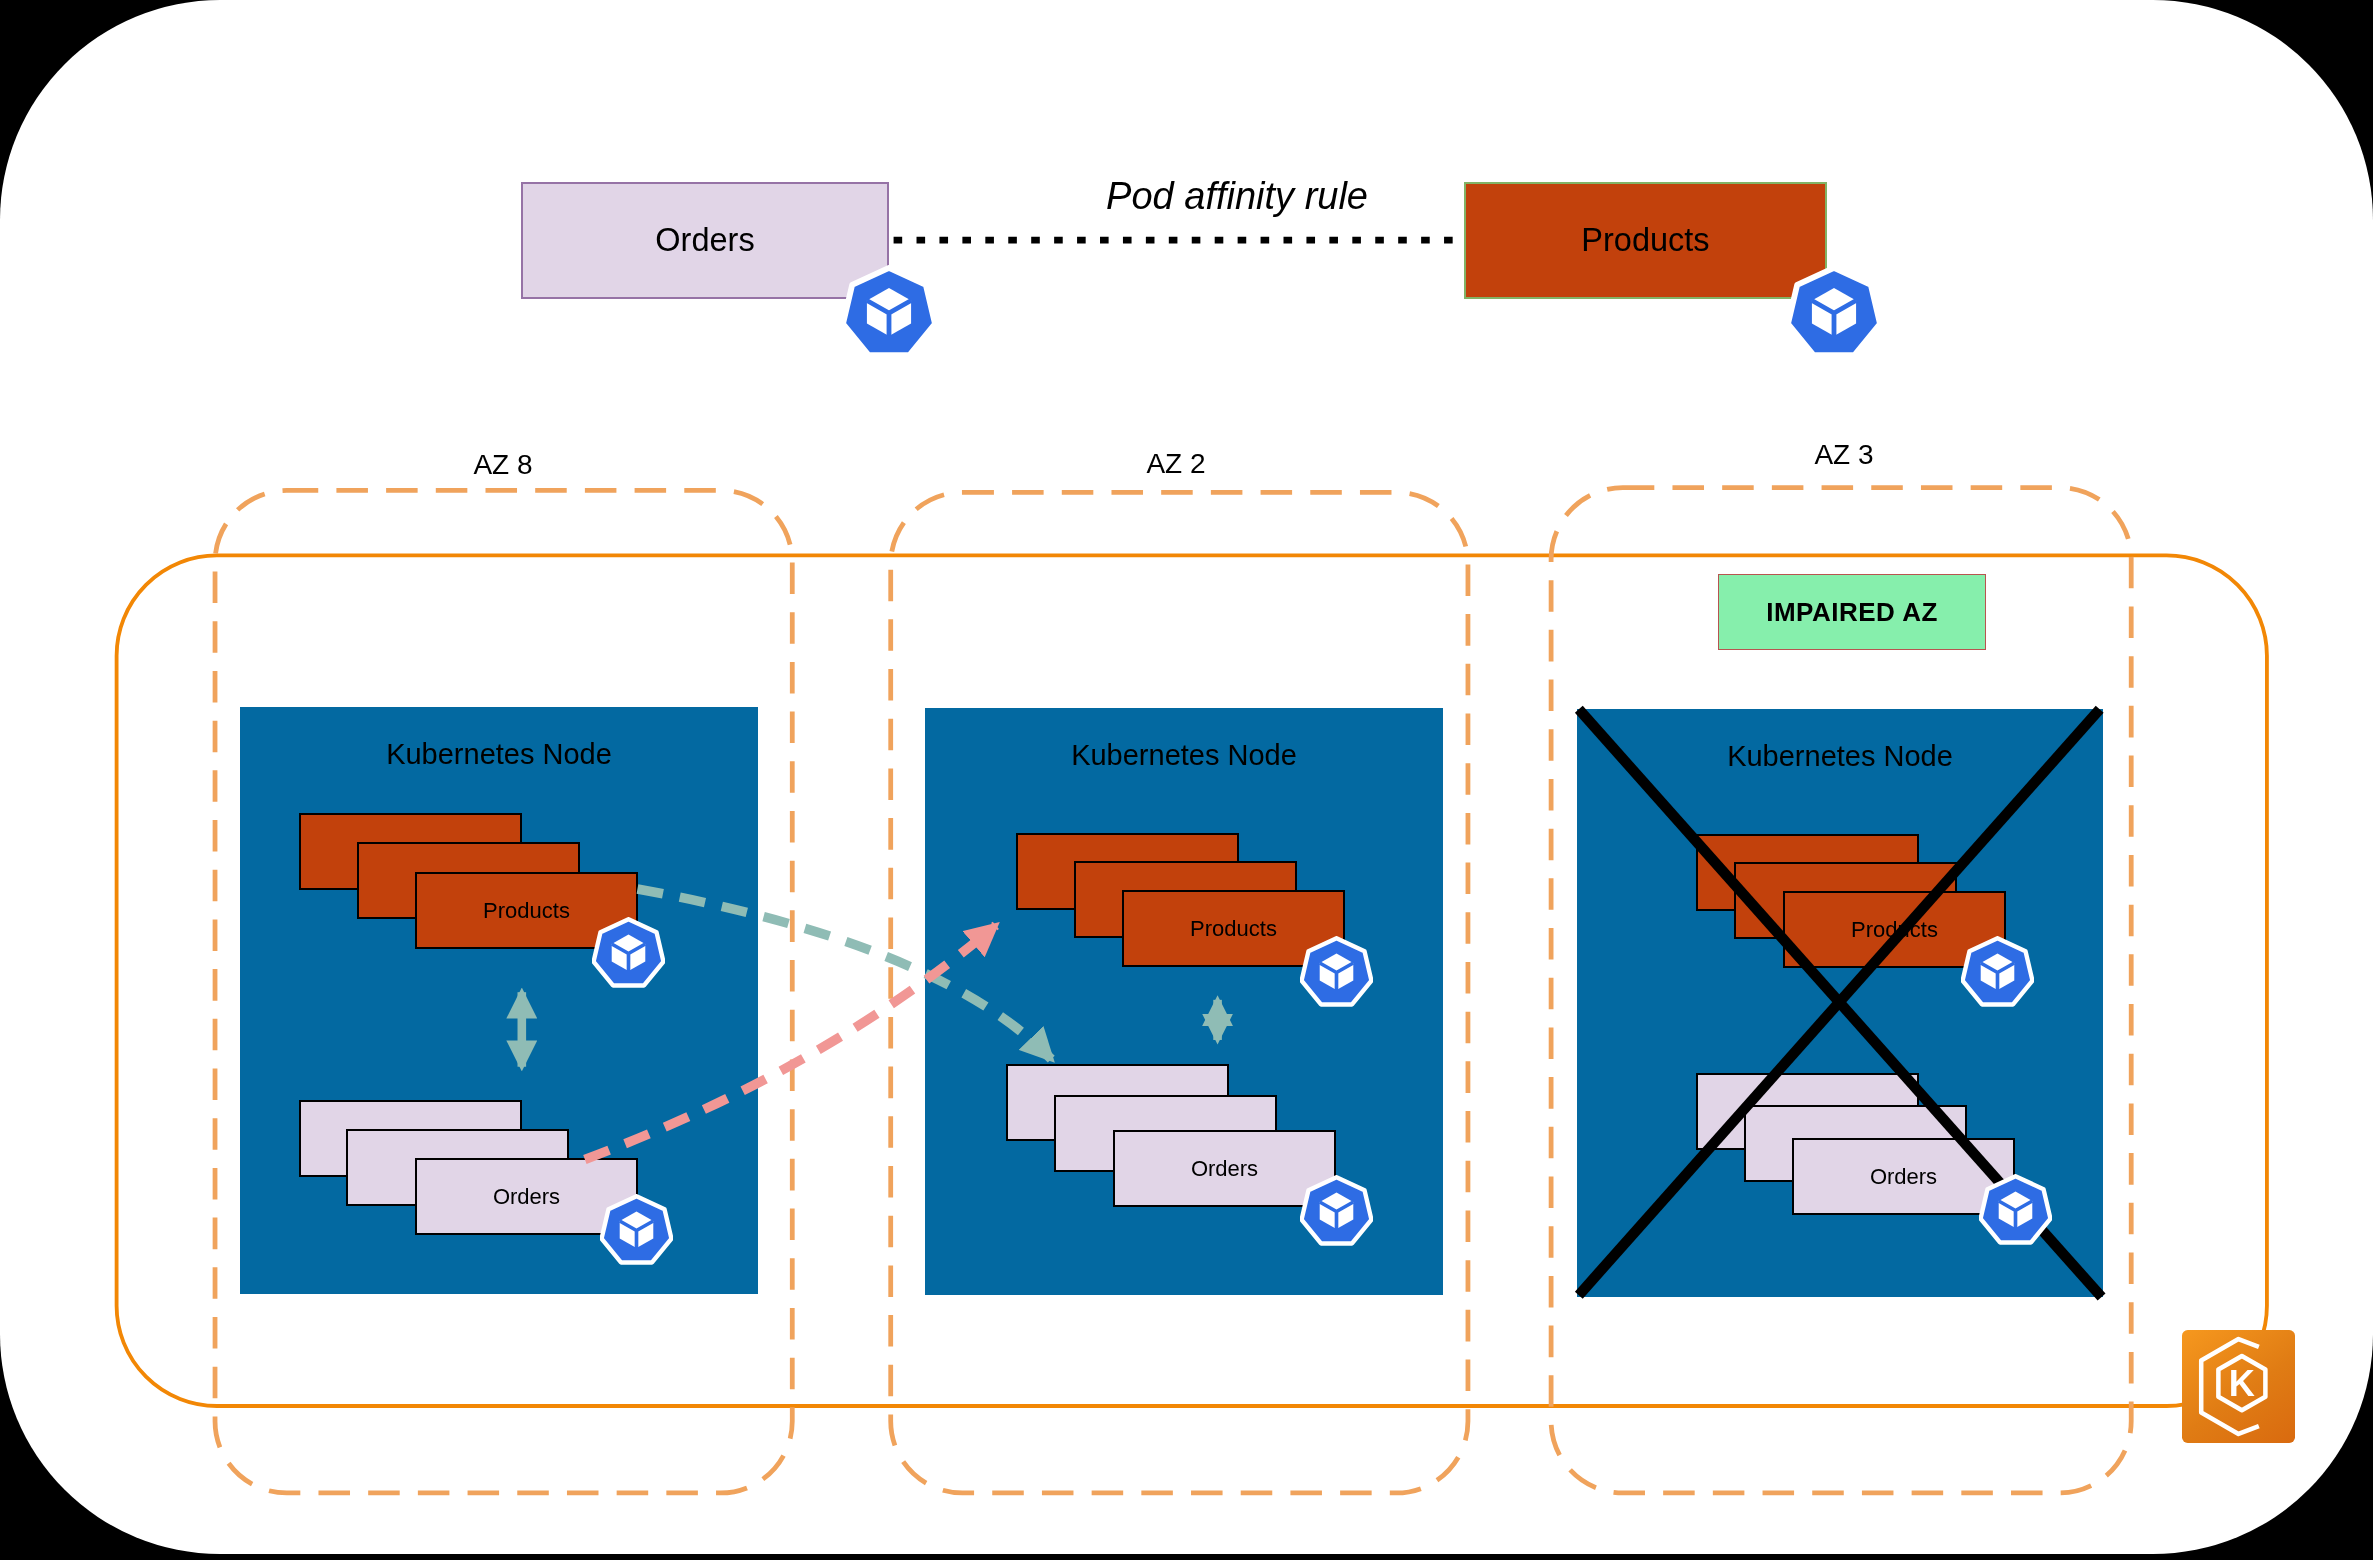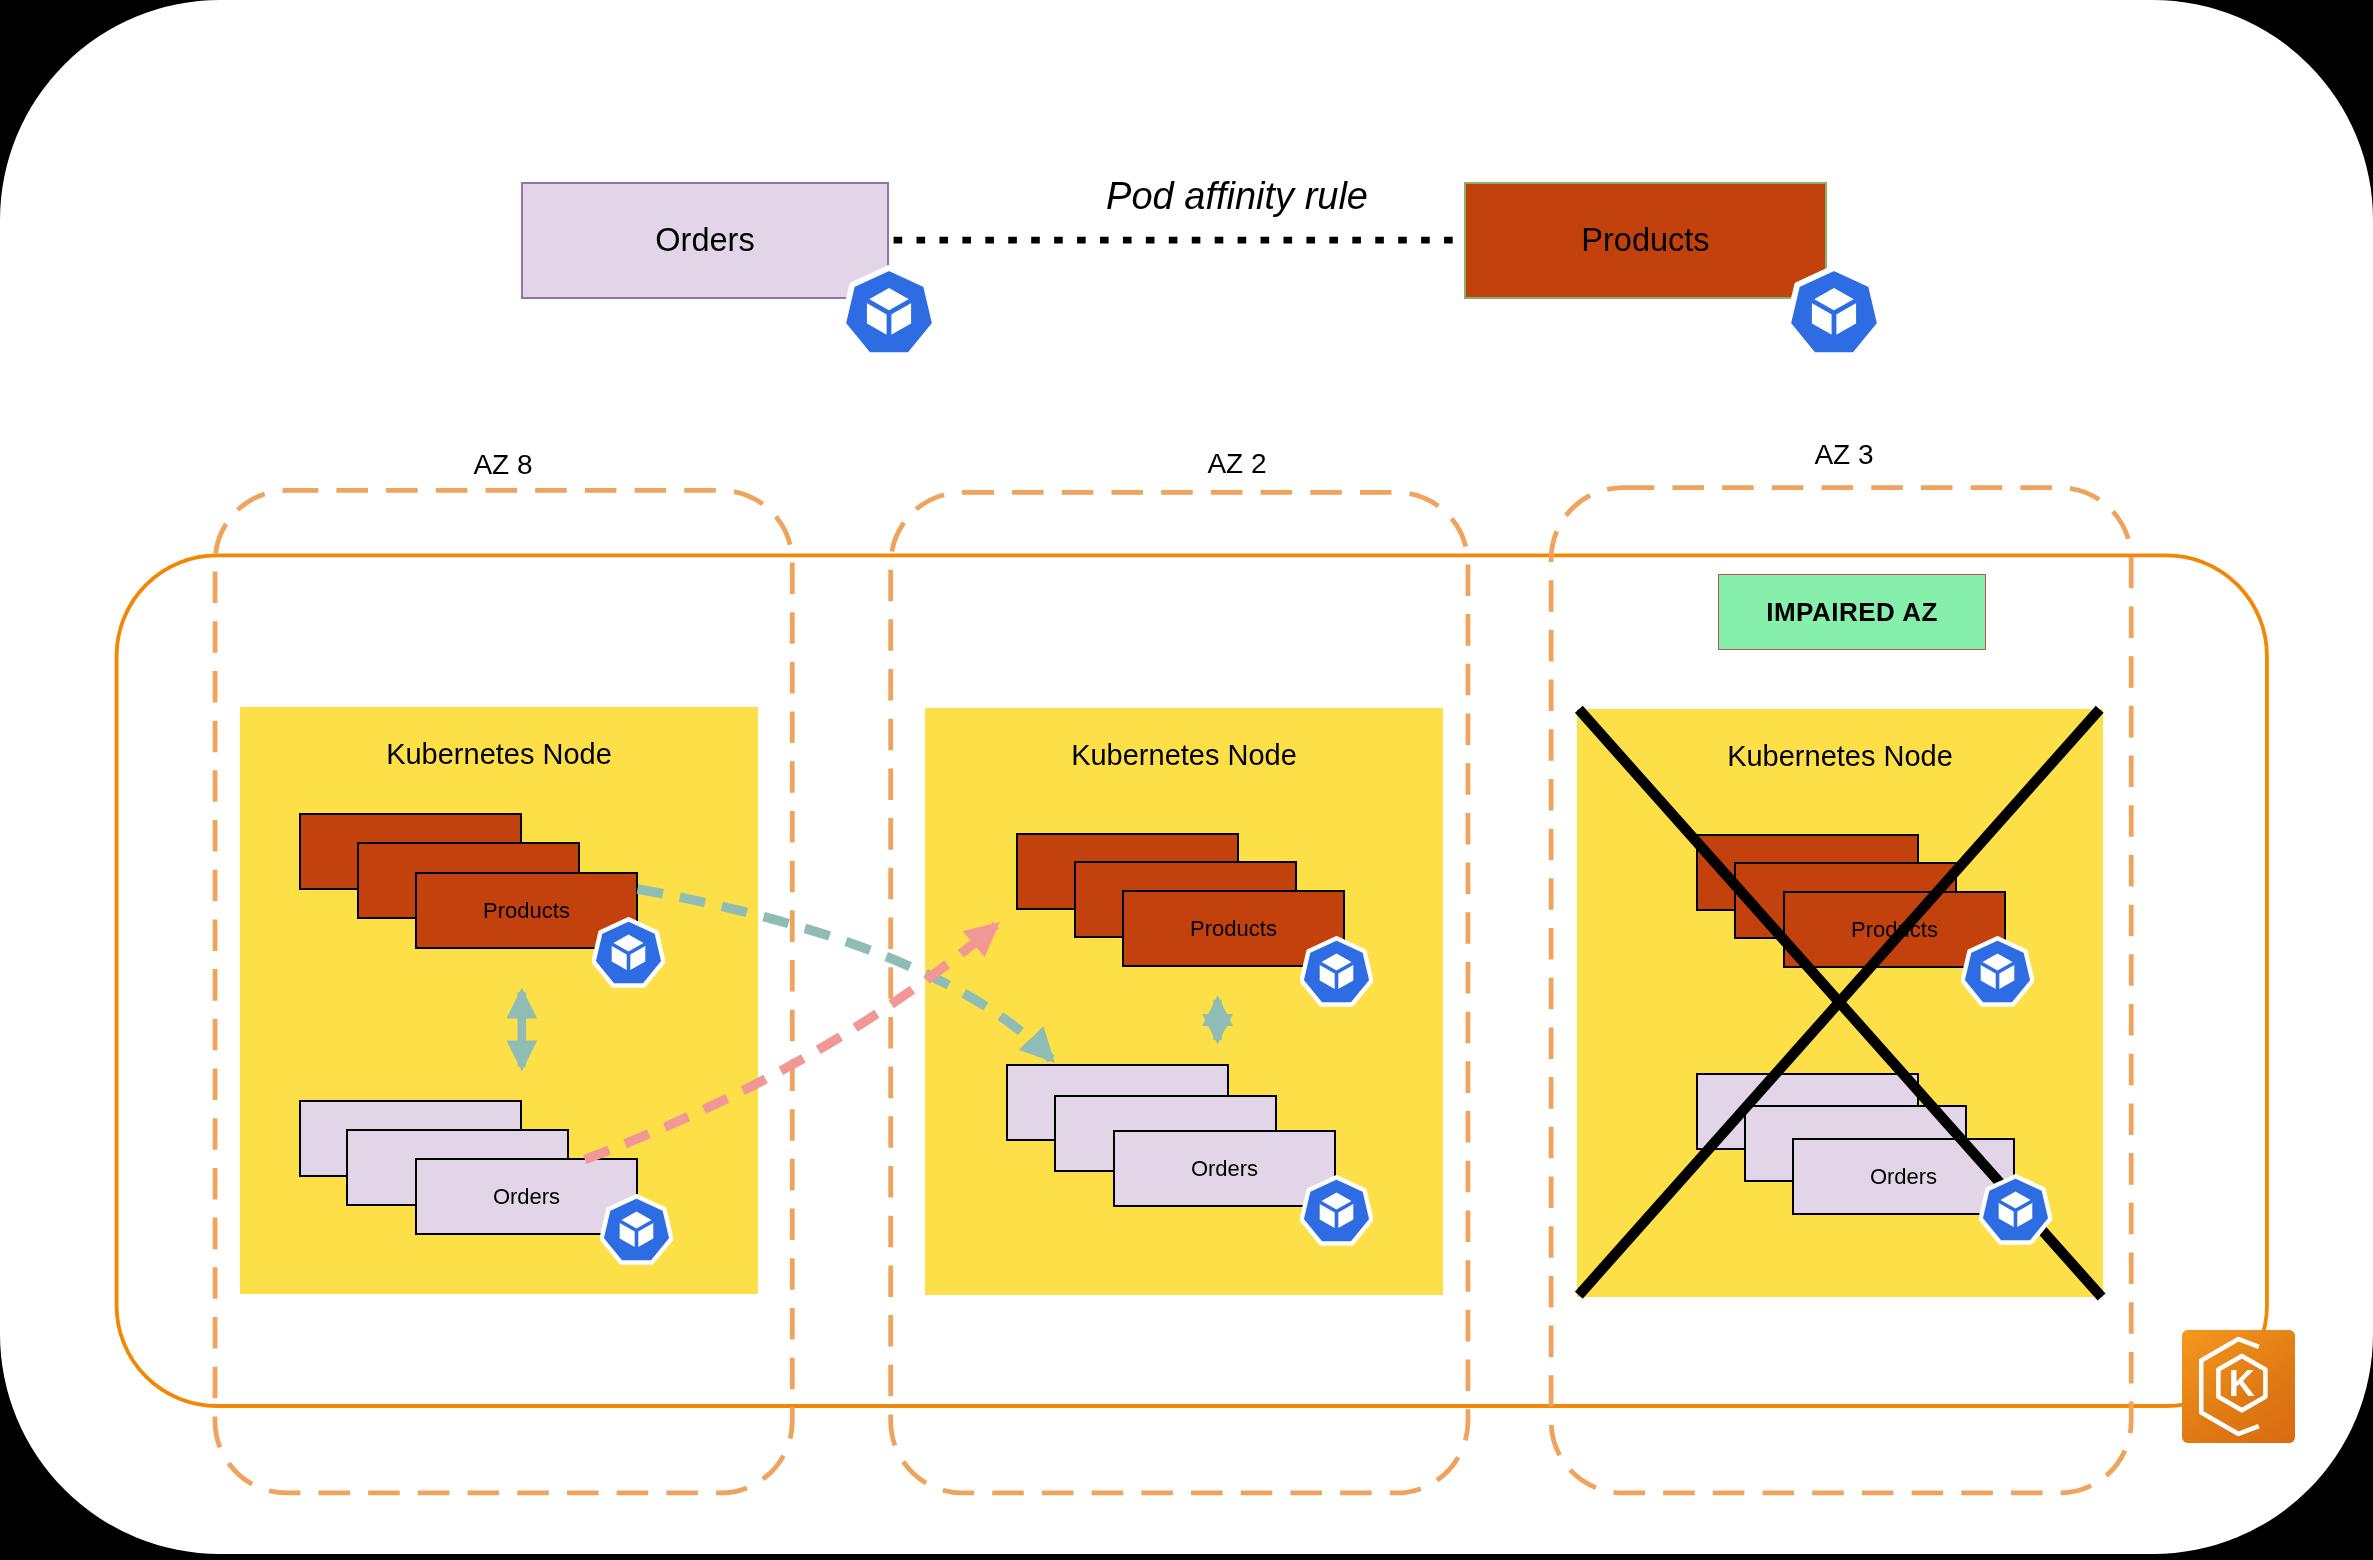--- a/index.html
+++ b/index.html
@@ -33,21 +33,21 @@
   .green{background:#c2410c;border-color:#82B366;}
   .rule-label{
     position:absolute;left:986px;top:175px;width:382px;
     text-align:right;font-style:italic;font-size:38px;
   }
   .az-label{
     position:absolute;width:210px;text-align:center;font-size:28px;
   }
   
   .node{
-    position:absolute;background:#fde047;
+    position:absolute;background:#0369a1;
   }
   .node-title{
     margin-top:31px;text-align:center;font-size:29px;
   }
   
   .pbox{
     position:absolute;width:223px;height:77px;
     border:2.9px solid;box-sizing:border-box;
     display:flex;align-items:center;justify-content:center;
     font-size:22px;
@@ -82,21 +82,21 @@
 
 <div class="svc-box purple" style="left:521px;top:182px;width:368px;">
   <span>Orders</span>
 </div>
 <div class="svc-box green" style="left:1464px;top:182px;width:363px;">
   <span>Products</span>
 </div>
 <div class="rule-label">Pod affinity rule</div>
 
 <div class="az-label" style="left:398px;top:449px;">AZ 8</div>
-<div class="az-label" style="left:1132px;top:448px;text-align:center;">AZ 2</div>
+<div class="az-label" style="left:1071px;top:448px;text-align:center;">AZ 2</div>
 <div class="az-label" style="left:1739px;top:439px;">AZ 3</div>
 
 <div class="impaired">IMPAIRED AZ</div>
 
 <div class="node" style="left:240px;top:707px;width:518px;height:587px;">
   <div class="node-title">Kubernetes Node</div>
 </div>
 <div class="node" style="left:925px;top:708px;width:518px;height:587px;">
   <div class="node-title">Kubernetes Node</div>
 </div>

